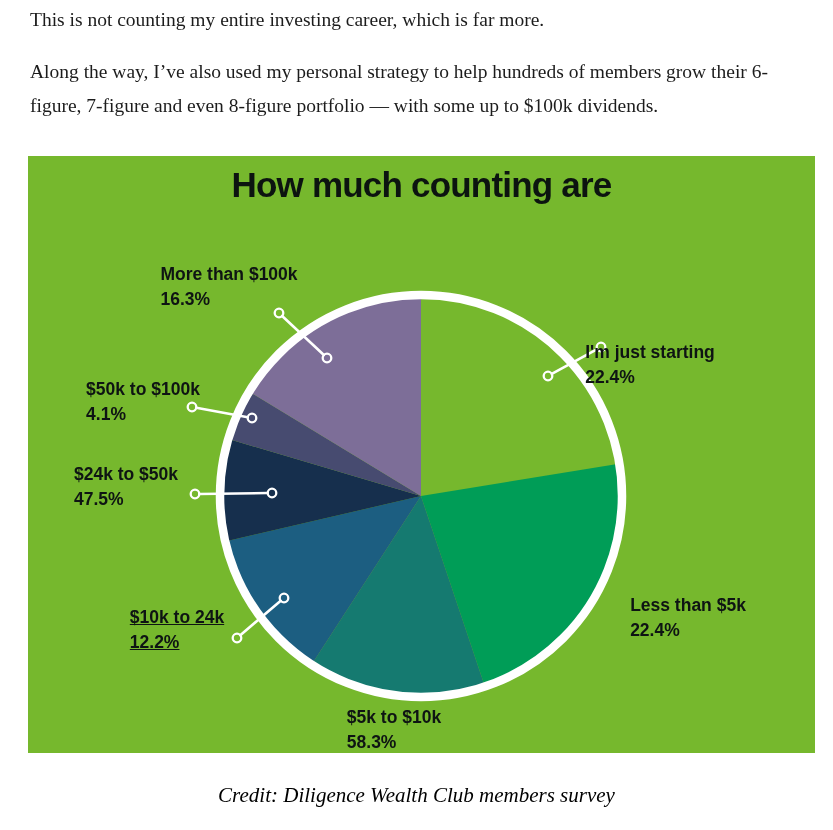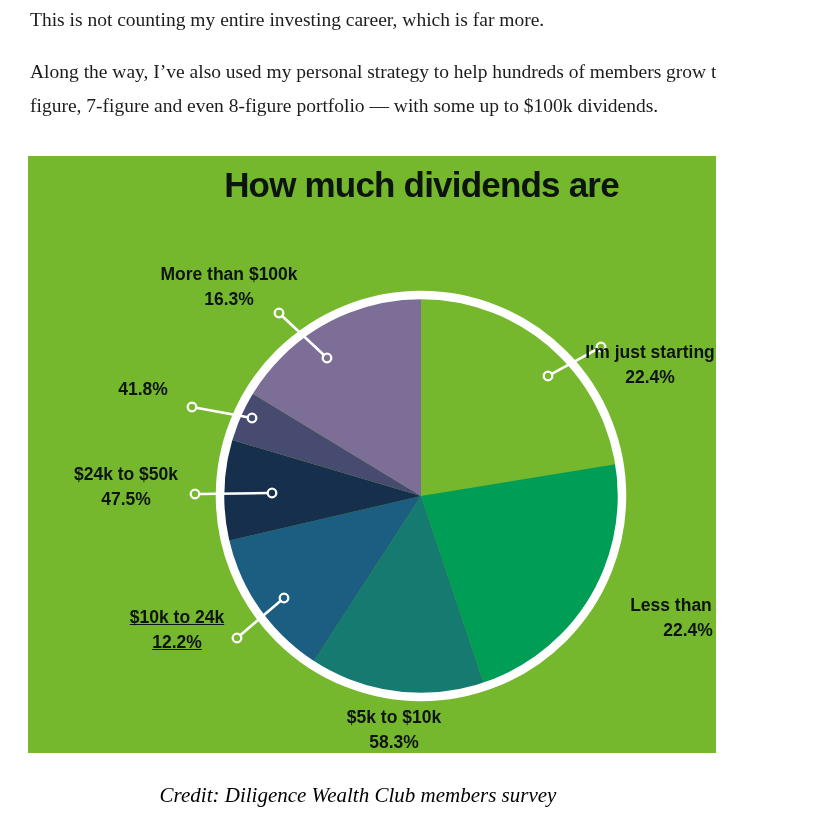--- a/index.html
+++ b/index.html
@@ -1,43 +1,43 @@
 <!DOCTYPE html>
 <html><head>
 <meta charset="utf-8">
 <style>
   html,body{margin:0;padding:0;background:#ffffff;}
-  .page{position:relative;width:716px;height:830px;background:#ffffff;overflow:hidden;
+  .page{position:relative;width:833px;height:830px;background:#ffffff;overflow:hidden;
         font-family:"Liberation Sans",sans-serif;}
   .article-text p{position:absolute;left:30px;width:778px;margin:0;
         font-family:"Liberation Serif",serif;font-size:19.5px;line-height:33.5px;color:#1c1c1c;}
   #para1{top:3px;}
   #para2{top:55px;}
   .chart-card{position:absolute;left:28px;top:156px;width:787px;height:597px;background:#76b82d;}
   .chart-title{position:absolute;left:0;top:4px;width:100%;text-align:center;z-index:3;
         font-weight:700;font-size:35px;line-height:50px;letter-spacing:-0.8px;color:#0c1410;}
   .pie-svg{position:absolute;left:0;top:0;width:787px;height:597px;z-index:1;}
-  .callout{position:absolute;transform:translateX(-50%);text-align:center;z-index:2;
+  .callout{position:absolute;transform:translateX(-50%);text-align:left;z-index:2;
         font-weight:700;font-size:17.5px;line-height:25px;color:#0e1413;white-space:nowrap;}
   .credit{position:absolute;left:0;top:783px;width:100%;text-align:center;
         font-family:"Liberation Serif",serif;font-style:italic;font-size:21px;color:#000000;}
 </style>
 </head>
 <body>
 
 <div class="page">
 
   <div class="article-text">
     <p id="para1">This is not counting my entire investing career, which is far more.</p>
     <p id="para2">Along the way, I’ve also used my personal strategy to help hundreds of members grow their 6-figure, 7-figure and even 8-figure portfolio — with some up to $100k dividends.</p>
   </div>
 
   <div class="chart-card">
     <div class="chart-title">
-      <div>How much dividends are</div>
+      <div>How much counting are</div>
     </div>
     <svg id="pie-svg" class="pie-svg" viewBox="0 0 787 597">
         <path d="M 393 340 L 393 141 A 199 199 0 0 1 589.3959049155789 307.9118630582747 Z" fill="#76b82d"></path>
         <path d="M 393 340 L 589.3959049155789 307.9118630582747 A 199 199 0 0 1 456.33646926356937 528.6517735438099 Z" fill="#009d57"></path>
         <path d="M 393 340 L 456.33646926356937 528.6517735438099 A 199 199 0 0 1 284.69557043831577 506.94654994134555 Z" fill="#157a70"></path>
         <path d="M 393 340 L 284.69557043831577 506.94654994134555 A 199 199 0 0 1 199.14974579269148 384.97864986592936 Z" fill="#1c5e81"></path>
         <path d="M 393 340 L 199.14974579269148 384.97864986592936 A 199 199 0 0 1 202.18154774979467 283.5259503768668 Z" fill="#162f4d"></path>
         <path d="M 393 340 L 202.18154774979467 283.5259503768668 A 199 199 0 0 1 222.89283162992172 236.73068573330295 Z" fill="#474b70"></path>
         <path d="M 393 340 L 222.89283162992172 236.73068573330295 A 199 199 0 0 1 392.99999999999994 141 Z" fill="#7d6e98"></path>
         <circle cx="393" cy="340" r="201" fill="none" stroke="#ffffff" stroke-width="8.5"></circle>
@@ -72,21 +72,22 @@
         </div>
         <div class="callout" style="left: 149px; top: 449px; text-decoration: underline;">
           <div>$10k to 24k</div>
           <div>12.2%</div>
         </div>
         <div class="callout" style="left: 98px; top: 306px;">
           <div>$24k to $50k</div>
           <div>47.5%</div>
         </div>
         <div class="callout" style="left: 115px; top: 221px;">
-          <div>41.8%</div>
+          <div>$50k to $100k</div>
+          <div>4.1%</div>
         </div>
         <div class="callout" style="left: 201px; top: 106px;">
           <div>More than $100k</div>
           <div>16.3%</div>
         </div>
       </div>
   </div>
 
   <div class="credit">Credit: Diligence Wealth Club members survey</div>
 

